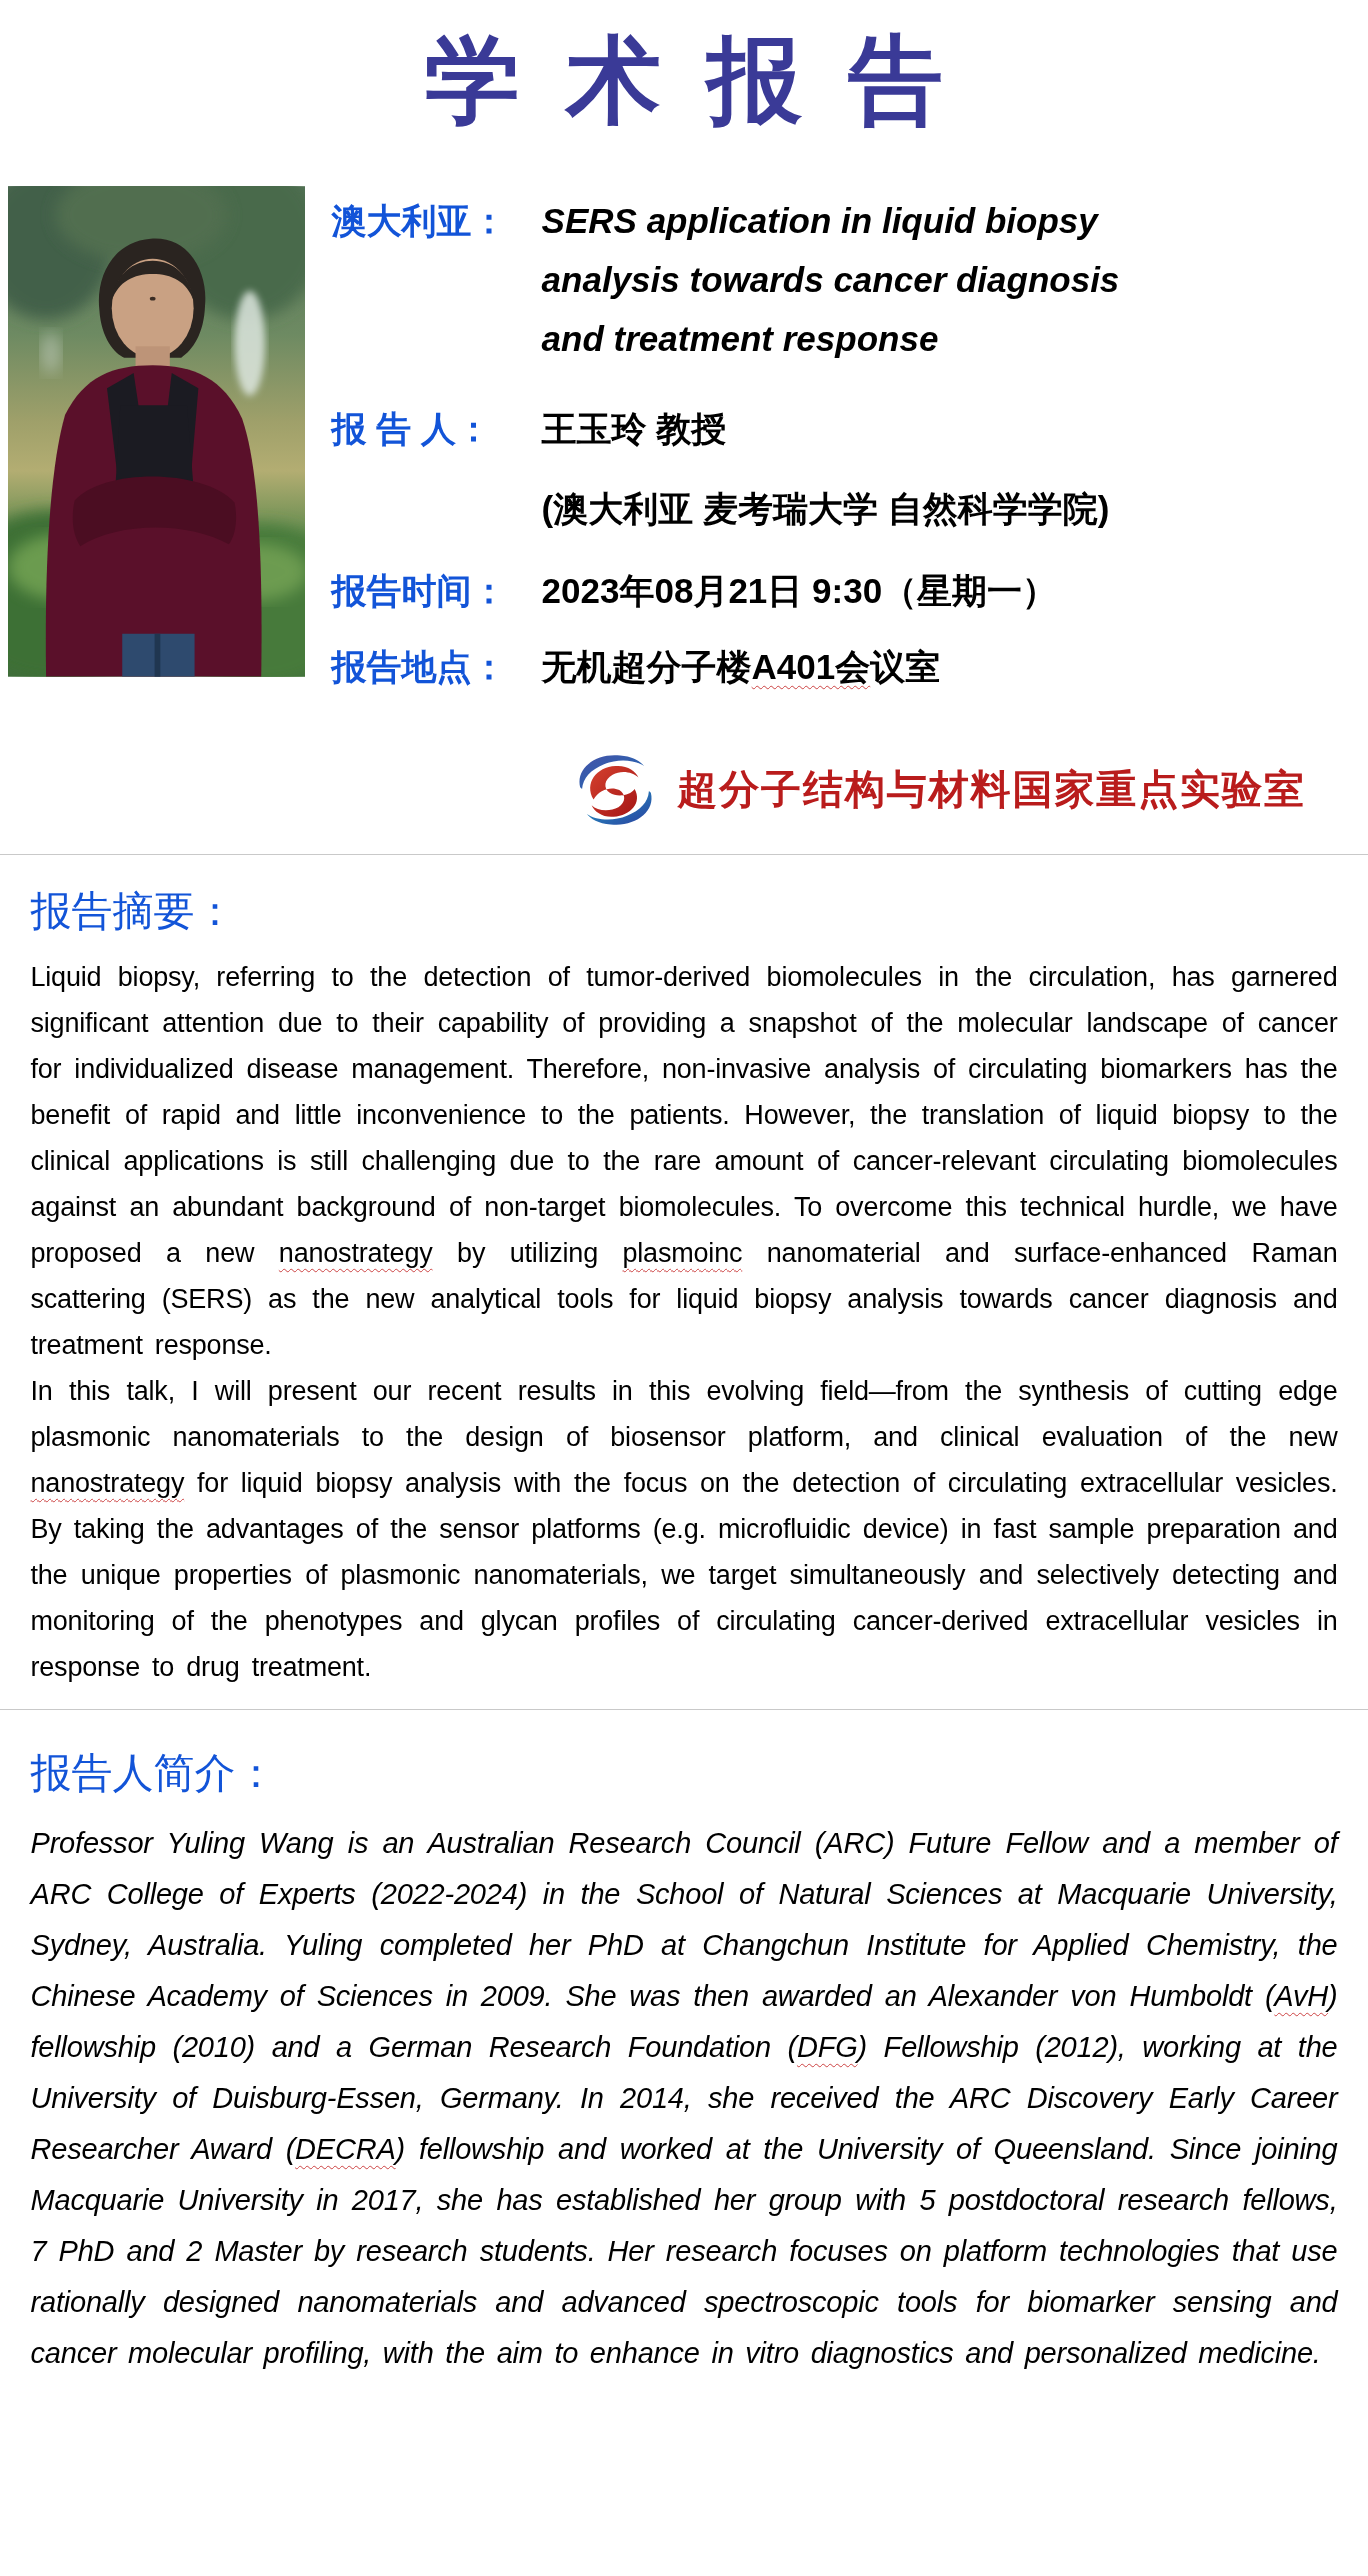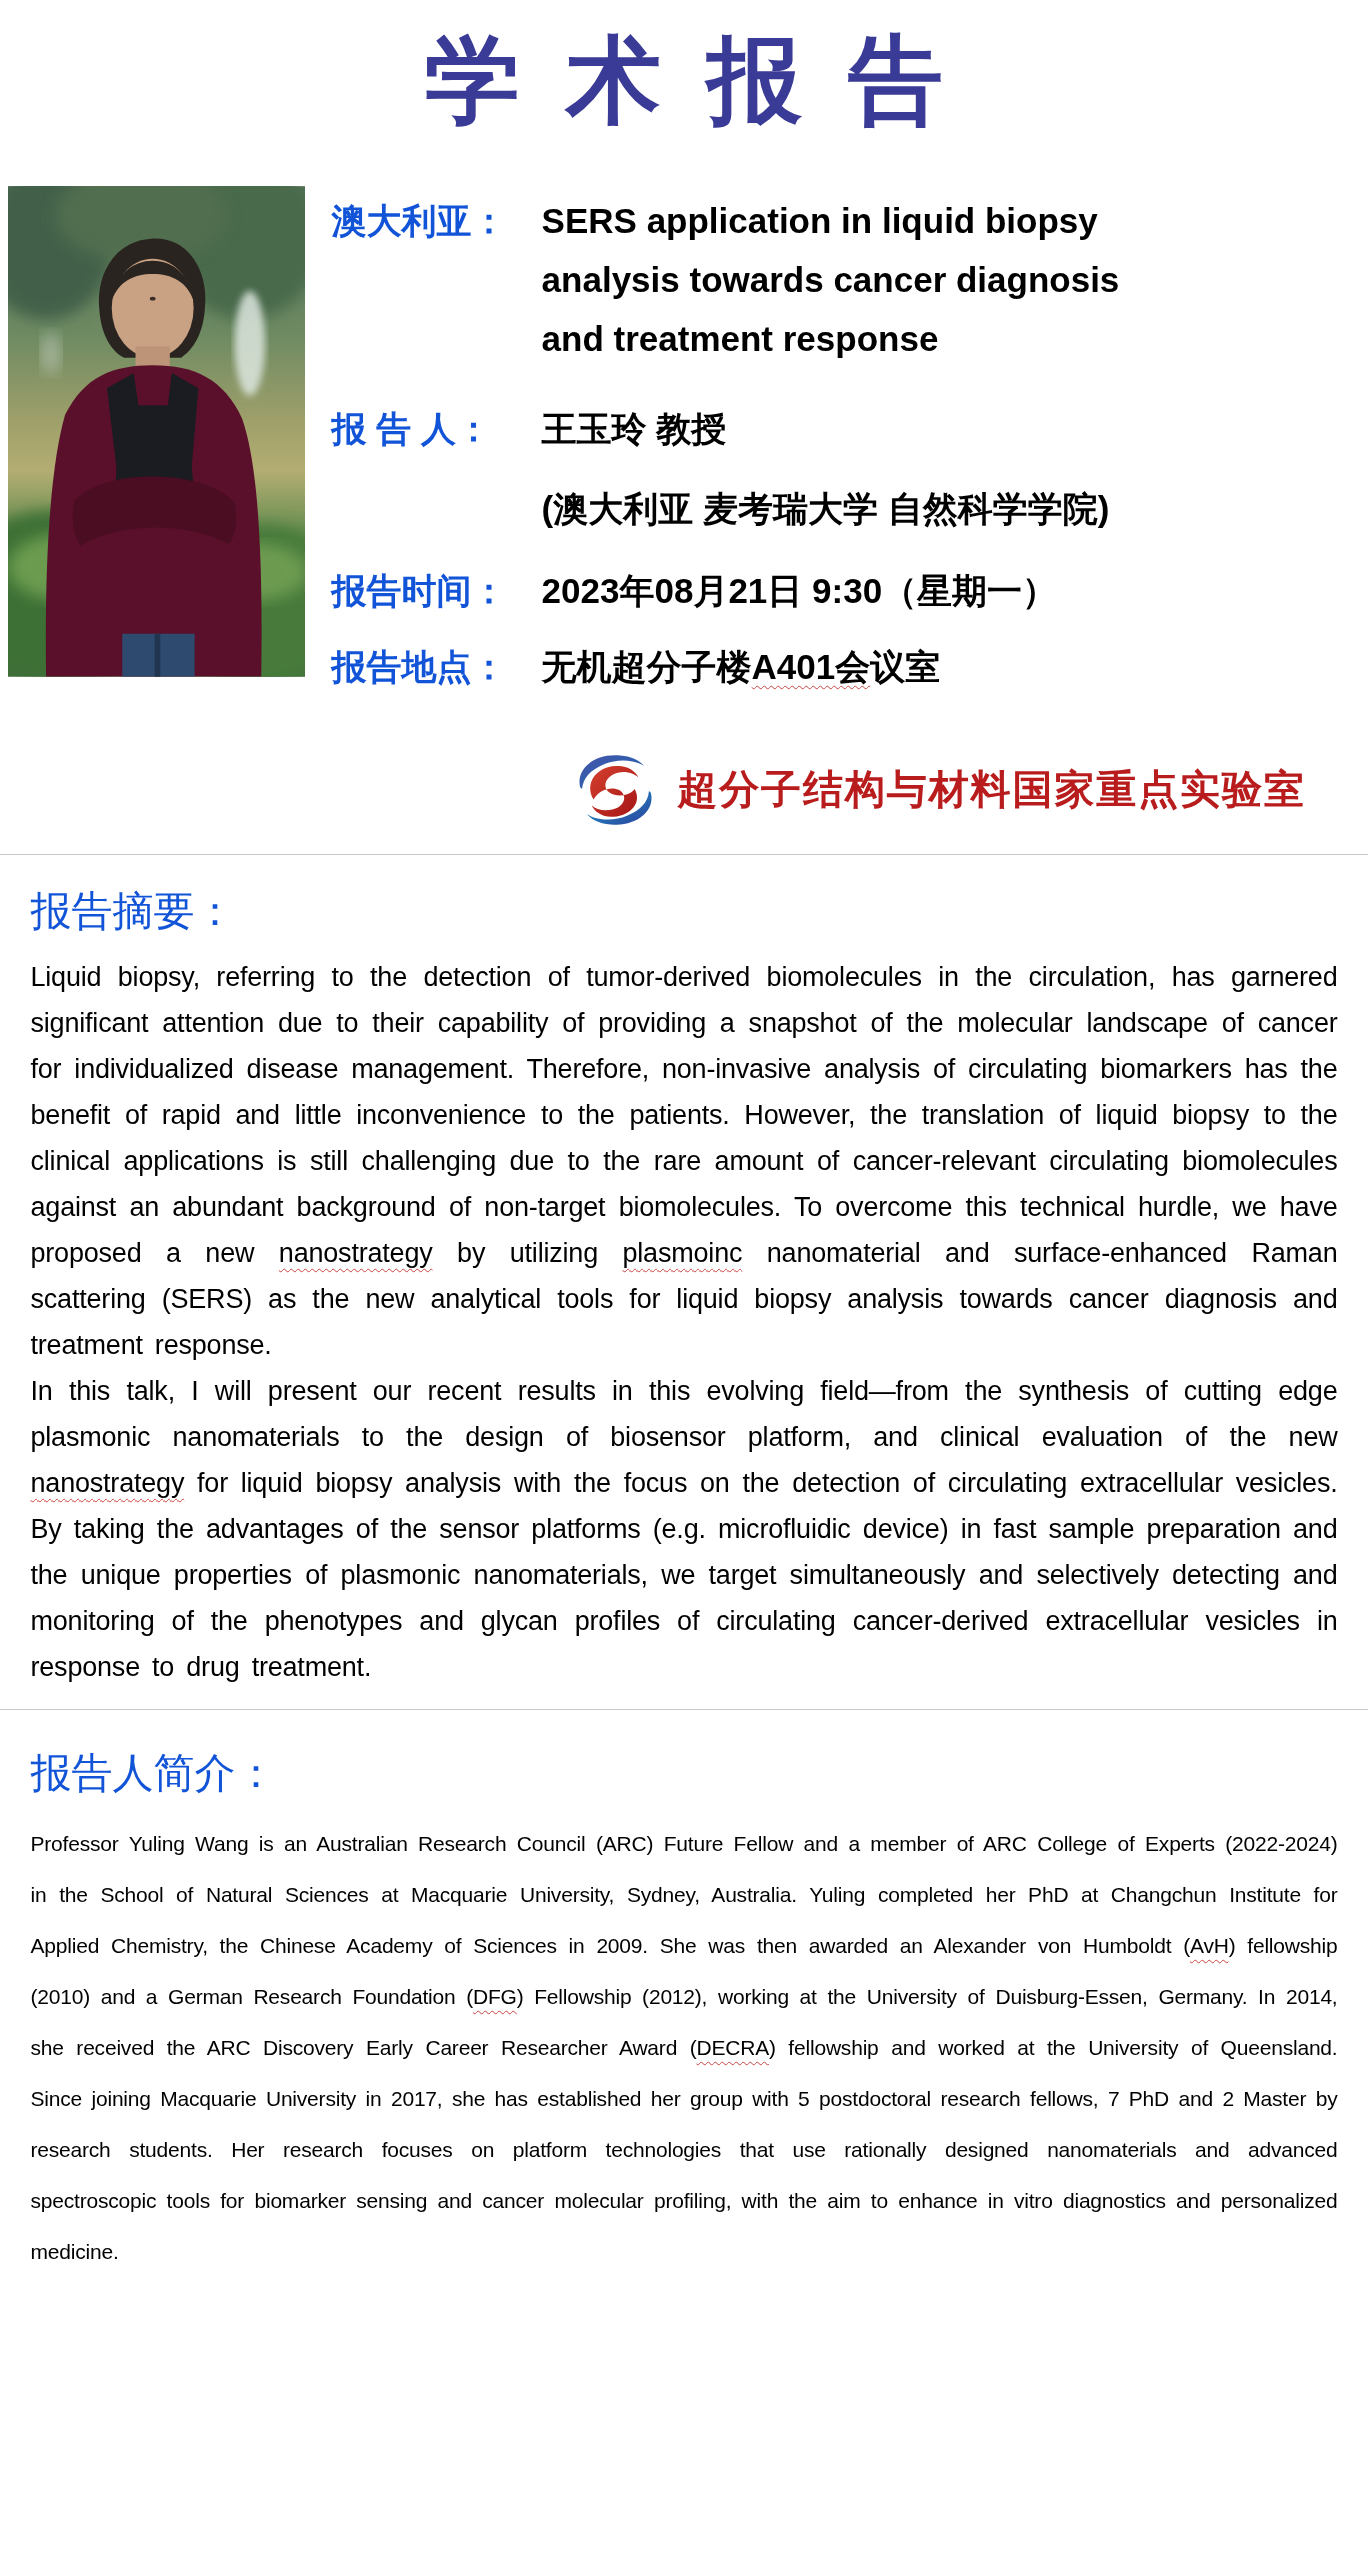--- a/index.html
+++ b/index.html
@@ -40,21 +40,21 @@
     color: #1254D8;
     white-space: nowrap;
     line-height: 59px;
   }
   .info-value {
     font-size: 35px;
     font-weight: bold;
     color: #000;
     line-height: 59px;
   }
-  .topic-line { line-height: 59px; }
+  .topic-line { line-height: 59px; font-style: italic; }
   .row-speaker { margin-top: 30.5px; }
   .row-affil { margin-top: 21px; }
   .row-time { margin-top: 23px; }
   .row-venue { margin-top: 17px; align-items: center; }
   .logo-row {
     display: flex;
     align-items: center;
     margin: 51px 0 0 567px;
     gap: 13.3px;
   }
@@ -82,25 +82,26 @@
     margin-top: 15.2px;
     font-size: 27px;
     line-height: 46px;
     letter-spacing: -0.2px;
     word-spacing: 4.8px;
     text-align: justify;
   }
   .abstract-para + .abstract-para { margin-top: 0; }
   .bio-para {
     margin-top: 17px;
-    font-size: 21px;
+    font-size: 29px;
     line-height: 51px;
     letter-spacing: -0.2px;
     word-spacing: 3.8px;
     text-align: justify;
+    font-style: italic;
   }
   .bio-divider { margin-top: 19px; }
   .bio-heading { margin-top: 36px; }
   .squiggle {
     text-decoration: underline;
     text-decoration-style: wavy;
     text-decoration-color: #cc4343;
     text-decoration-thickness: 1px;
     text-underline-offset: 5.7px;
   }

